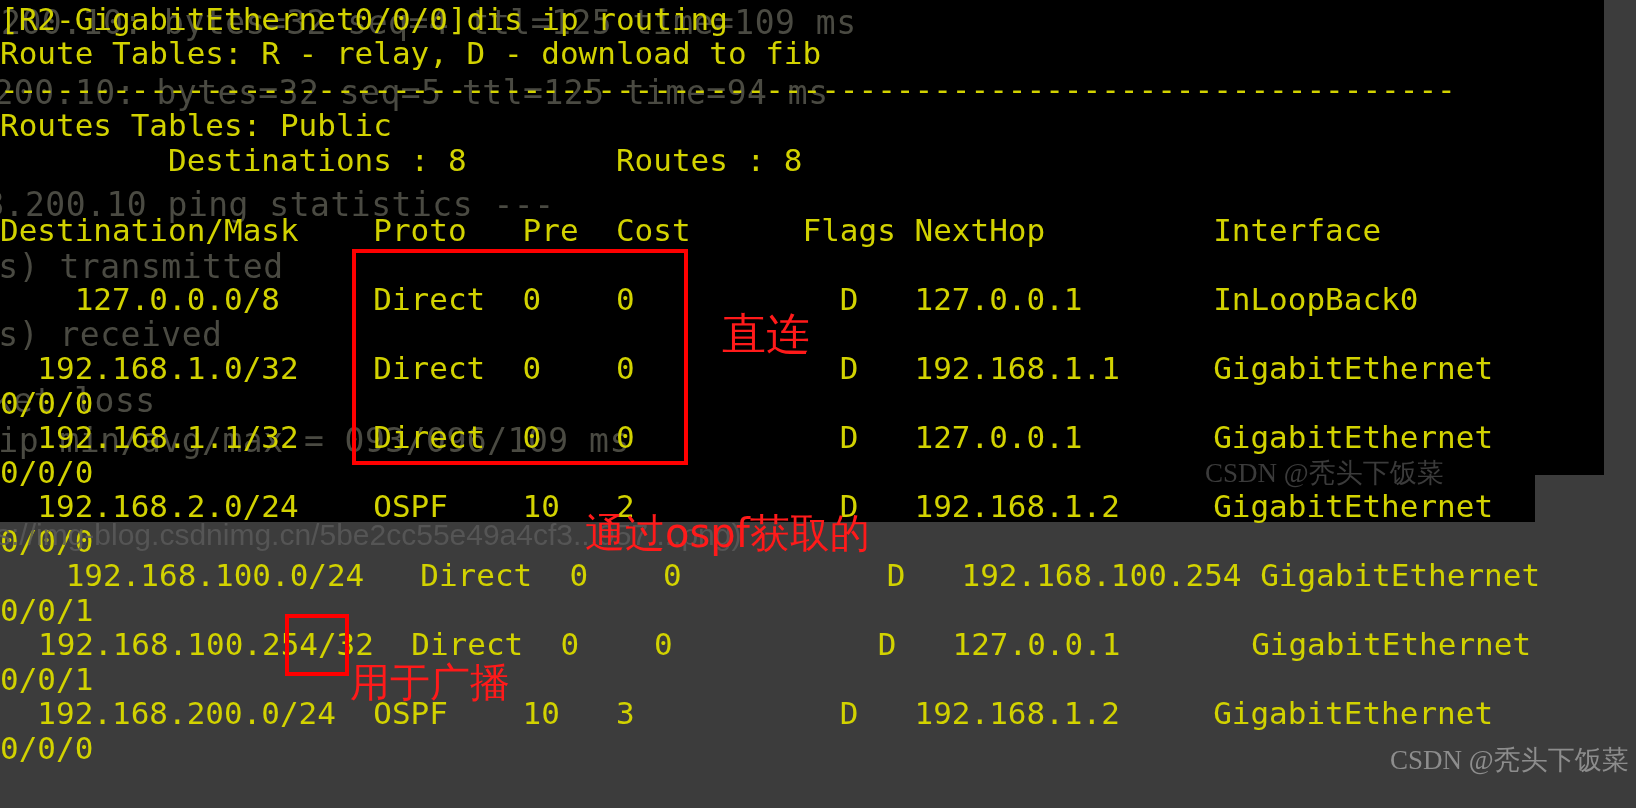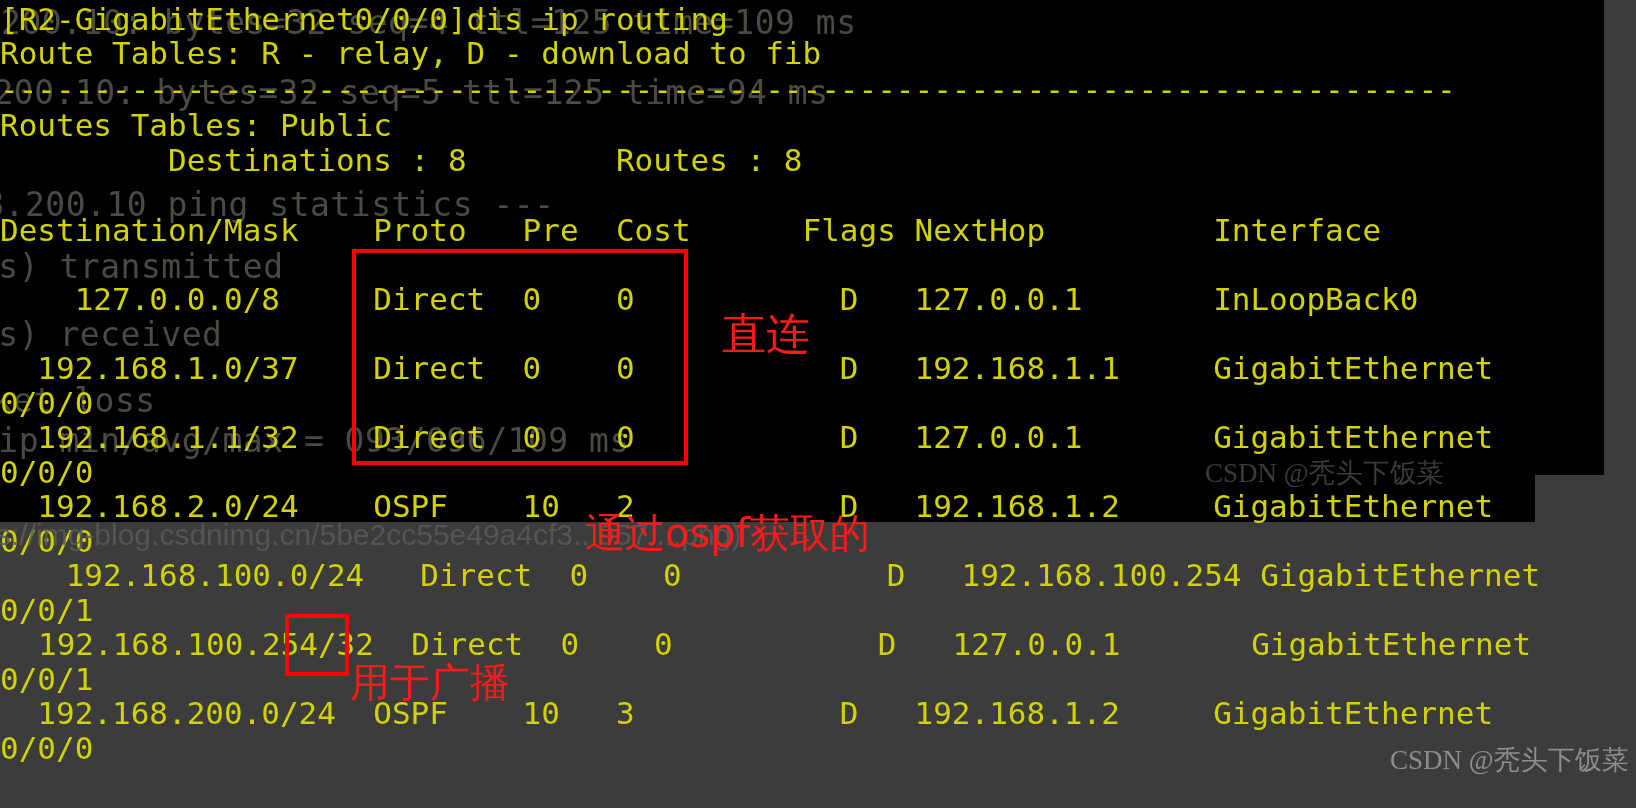--- a/index.html
+++ b/index.html
@@ -91,21 +91,21 @@
 
   <div class="console">
     <div class="ln" style="top:2px;">[R2-GigabitEthernet0/0/0]dis ip routing</div>
     <div class="ln" style="top:36px;">Route Tables: R - relay, D - download to fib</div>
     <div class="ln" style="top:72px;">------------------------------------------------------------------------------</div>
     <div class="ln" style="top:108px;">Routes Tables: Public</div>
     <div class="ln" style="top:143px;">         Destinations : 8        Routes : 8</div>
     <div class="ln" style="top:213px;">Destination/Mask    Proto   Pre  Cost      Flags NextHop         Interface</div>
 
     <div class="ln" style="top:282px;">    127.0.0.0/8     Direct  0    0           D   127.0.0.1       InLoopBack0</div>
-    <div class="ln" style="top:351px;">  192.168.1.0/37    Direct  0    0           D   192.168.1.1     GigabitEthernet</div>
+    <div class="ln" style="top:351px;">  192.168.1.0/32    Direct  0    0           D   192.168.1.1     GigabitEthernet</div>
     <div class="ln" style="top:386px;">0/0/0</div>
     <div class="ln" style="top:420px;">  192.168.1.1/32    Direct  0    0           D   127.0.0.1       GigabitEthernet</div>
     <div class="ln" style="top:455px;">0/0/0</div>
     <div class="ln" style="top:489px;">  192.168.2.0/24    OSPF    10   2           D   192.168.1.2     GigabitEthernet</div>
     <div class="ln" style="top:524px;">0/0/0</div>
     <div class="ln" style="top:558px;padding-left:47px;"> 192.168.100.0/24   Direct  0    0           D   192.168.100.254 GigabitEthernet</div>
     <div class="ln" style="top:593px;">0/0/1</div>
     <div class="ln" style="top:627px;margin-left:38px;">192.168.100.254/32  Direct  0    0           D   127.0.0.1       GigabitEthernet</div>
     <div class="ln" style="top:662px;">0/0/1</div>
     <div class="ln" style="top:696px;">  192.168.200.0/24  OSPF    10   3           D   192.168.1.2     GigabitEthernet</div>

